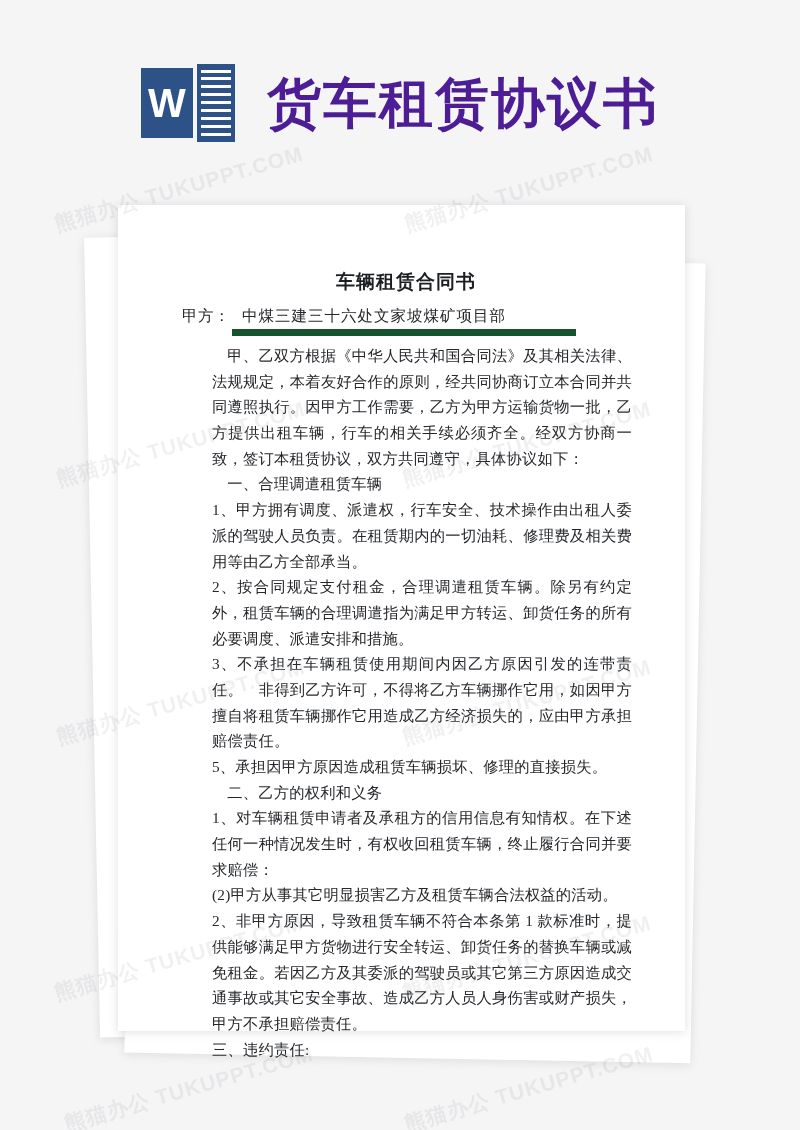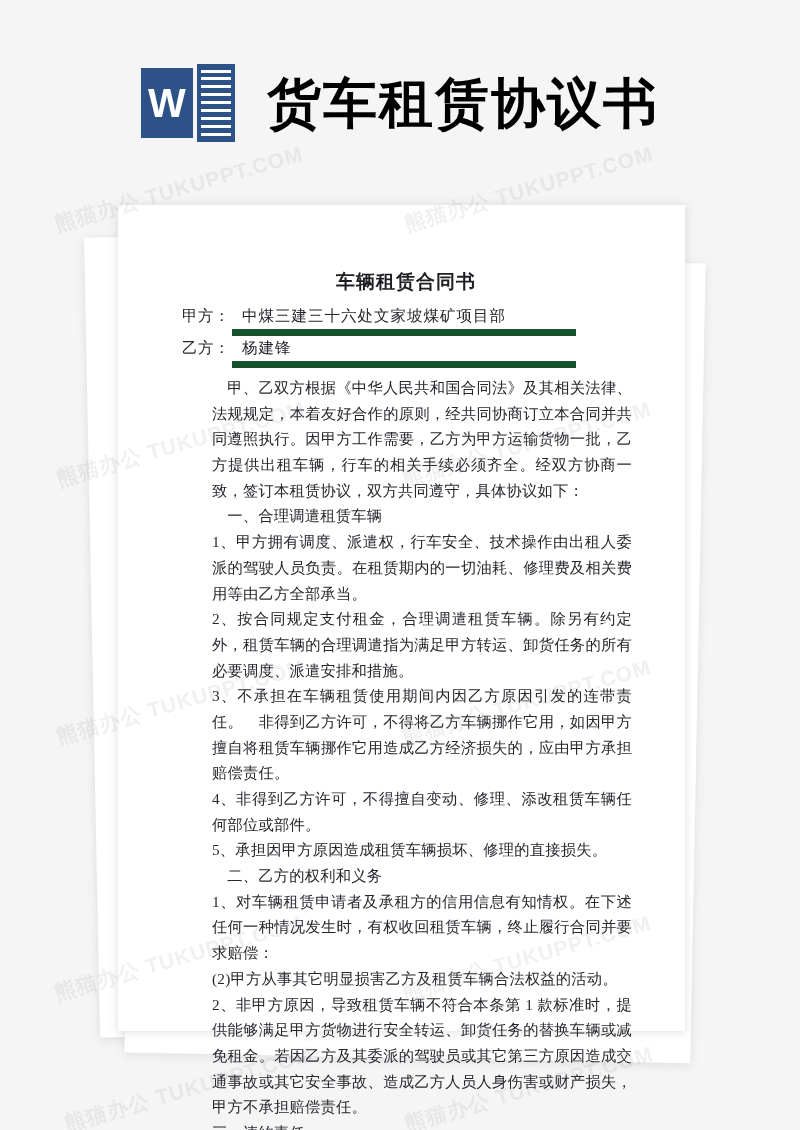--- a/index.html
+++ b/index.html
@@ -31,21 +31,21 @@
     width: 96px;
     height: 78px;
     position: relative;
     flex: none;
     display: block;
   }
   .header-title {
     font-family: "Liberation Sans", "DejaVu Sans", sans-serif;
     font-size: 54px;
     font-weight: 700;
-    color: #000000;
+    color: #4c1d95;
     letter-spacing: 2px;
     white-space: nowrap;
     line-height: 1;
   }
 
   
   .paper-stack {
     position: absolute;
     left: 0;
     top: 0;
@@ -220,33 +220,28 @@
 <div class="doc-inner">
   <div class="doc-content">
 
     <div class="doc-title">车辆租赁合同书</div>
 
     <div class="party-row">
       <span class="party-label">甲方：</span>
       <span class="party-value">中煤三建三十六处文家坡煤矿项目部</span>
     </div>
 
-    <div class="party-row">
-      <span class="party-label">乙方：</span>
-      <span class="party-value">杨建锋</span>
-    </div>
 
     <div class="body-block">
       <p class="para indent">甲、乙双方根据《中华人民共和国合同法》及其相关法律、法规规定，本着友好合作的原则，经共同协商订立本合同并共同遵照执行。因甲方工作需要，乙方为甲方运输货物一批，乙方提供出租车辆，行车的相关手续必须齐全。经双方协商一致，签订本租赁协议，双方共同遵守，具体协议如下：</p>
 
       <p class="para heading">一、合理调遣租赁车辆</p>
       <p class="para">1、甲方拥有调度、派遣权，行车安全、技术操作由出租人委派的驾驶人员负责。在租赁期内的一切油耗、修理费及相关费用等由乙方全部承当。</p>
       <p class="para">2、按合同规定支付租金，合理调遣租赁车辆。除另有约定外，租赁车辆的合理调遣指为满足甲方转运、卸货任务的所有必要调度、派遣安排和措施。</p>
       <p class="para">3、不承担在车辆租赁使用期间内因乙方原因引发的连带责任。　非得到乙方许可，不得将乙方车辆挪作它用，如因甲方擅自将租赁车辆挪作它用造成乙方经济损失的，应由甲方承担赔偿责任。</p>
-      <p class="para">4、非得到乙方许可，不得擅自变动、修理、添改租赁车辆任何部位或部件。</p>
       <p class="para">5、承担因甲方原因造成租赁车辆损坏、修理的直接损失。</p>
 
       <p class="para heading">二、乙方的权利和义务</p>
       <p class="para">1、对车辆租赁申请者及承租方的信用信息有知情权。在下述任何一种情况发生时，有权收回租赁车辆，终止履行合同并要求赔偿：</p>
       <p class="para">(2)甲方从事其它明显损害乙方及租赁车辆合法权益的活动。</p>
       <p class="para">2、非甲方原因，导致租赁车辆不符合本条第 1 款标准时，提供能够满足甲方货物进行安全转运、卸货任务的替换车辆或减免租金。若因乙方及其委派的驾驶员或其它第三方原因造成交通事故或其它安全事故、造成乙方人员人身伤害或财产损失，甲方不承担赔偿责任。</p>
 
       <p class="para">三、违约责任:</p>
     </div>
 

